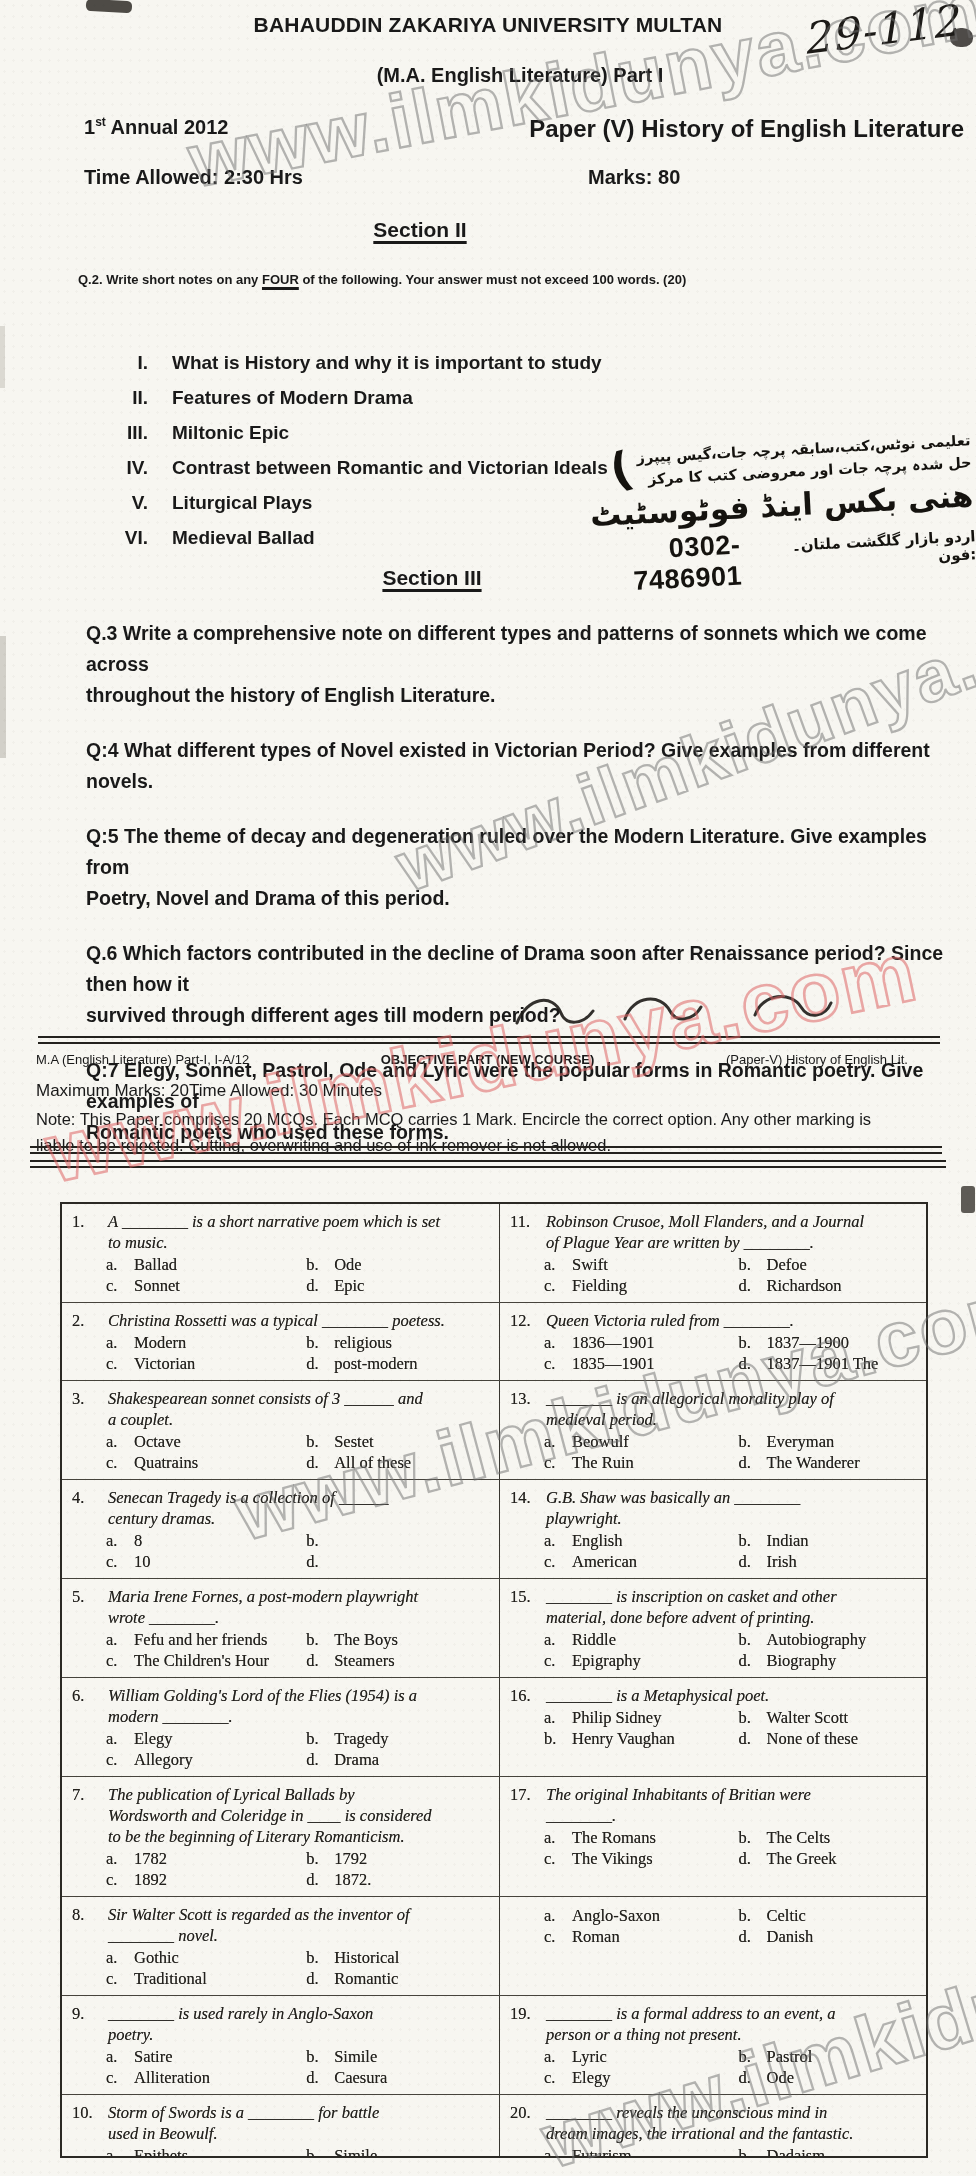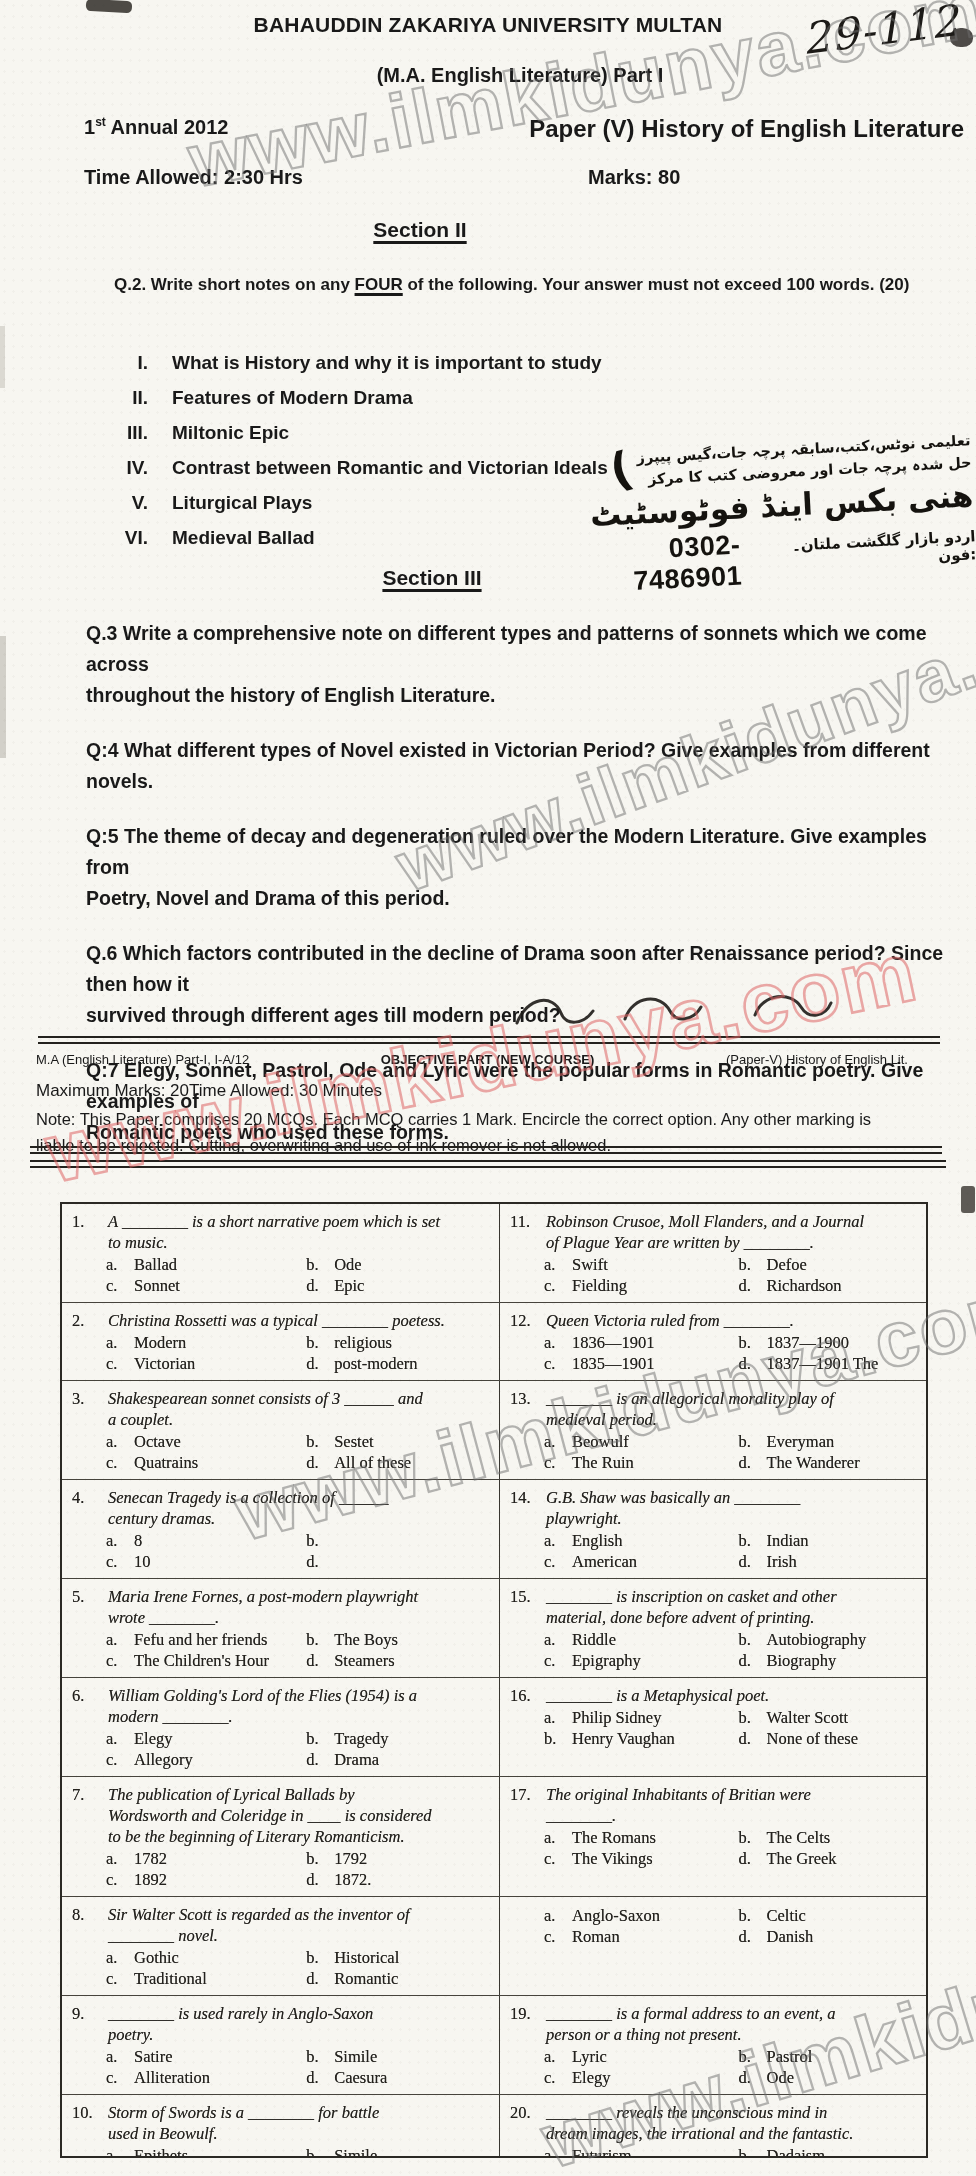--- a/index.html
+++ b/index.html
@@ -45,21 +45,21 @@
   .h-program{position:absolute; top:64px; left:0; width:100%; text-align:center; font-size:20px; font-weight:700;margin-left:32px;}
   .h-annual{position:absolute; top:115px; left:84px; font-size:20px; font-weight:700;}
   .h-annual sup{font-size:12px;}
   .h-paper{position:absolute; top:115px; right:12px; font-size:24px; font-weight:700;}
   .h-time{position:absolute; top:166px; left:84px; font-size:20px; font-weight:700;}
   .h-marks{position:absolute; top:166px; left:588px; font-size:20px; font-weight:700;}
   .sec-heading{position:absolute; width:240px; text-align:center; font-size:21px; font-weight:700;
     text-decoration:underline; text-decoration-thickness:2.5px; text-underline-offset:4px;}
   .s2{left:300px; top:218px;}
   .s3{left:312px; top:566px;}
-  .q2{position:absolute; left:78px; top:268px; width:860px; font-size:17px; font-weight:700; line-height:34px;margin-left:36px;}
+  .q2{position:absolute; left:78px; top:268px; width:860px; font-size:13px; font-weight:700; line-height:24px;}
   .q2 .u{text-decoration:underline; text-decoration-thickness:2.5px; text-underline-offset:3px;}
   .roman-list{position:absolute; left:112px; top:352px; width:700px;}
   .roman-item{display:flex; margin-bottom:14px; font-size:19px; font-weight:700; line-height:21px;}
   .roman-item .rnum{width:36px; text-align:right; margin-right:24px;}
   
   .stamp{position:absolute; left:560px; top:440px; width:414px; transform:rotate(-3deg);
     color:#15130f; z-index:4; text-align:right; direction:rtl; font-family:"DejaVu Sans", sans-serif;}
   .stamp-top{display:flex; direction:ltr; justify-content:flex-end; align-items:center; gap:6px;}
   .stamp-top .paren{font-size:46px; font-weight:700; transform:rotate(-12deg); line-height:40px;}
   .stamp-small{text-align:right;}

